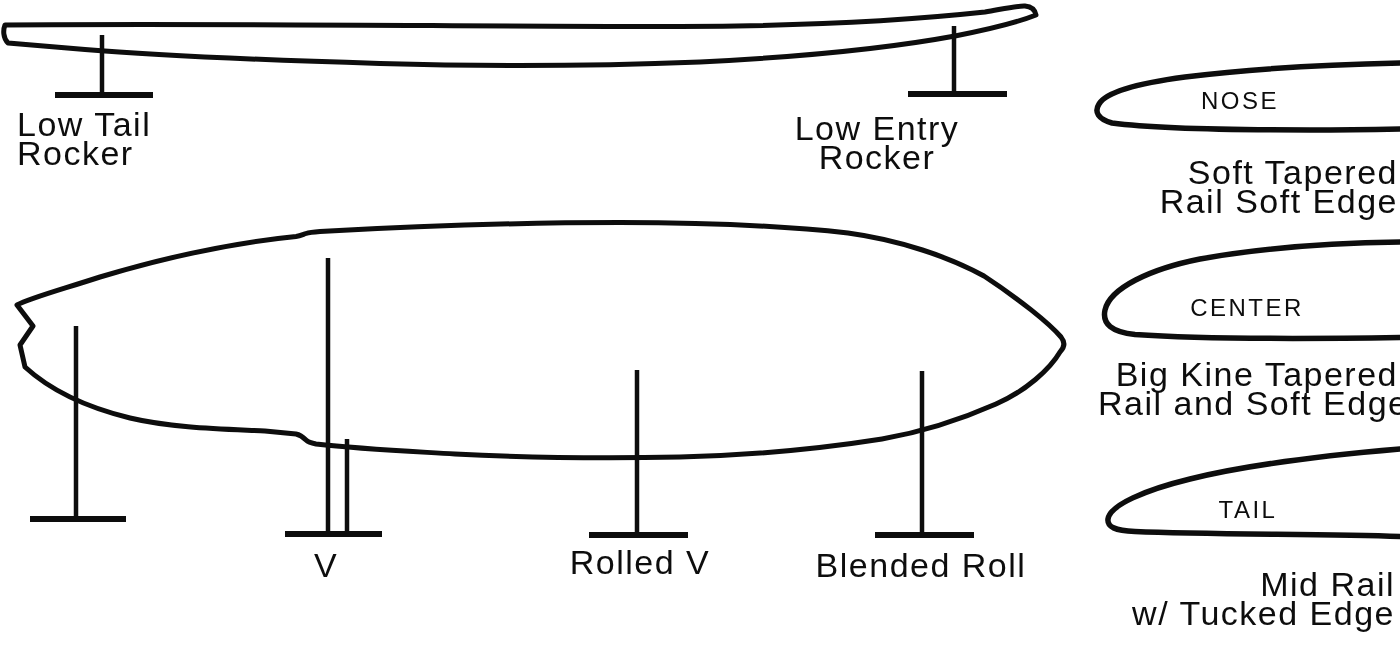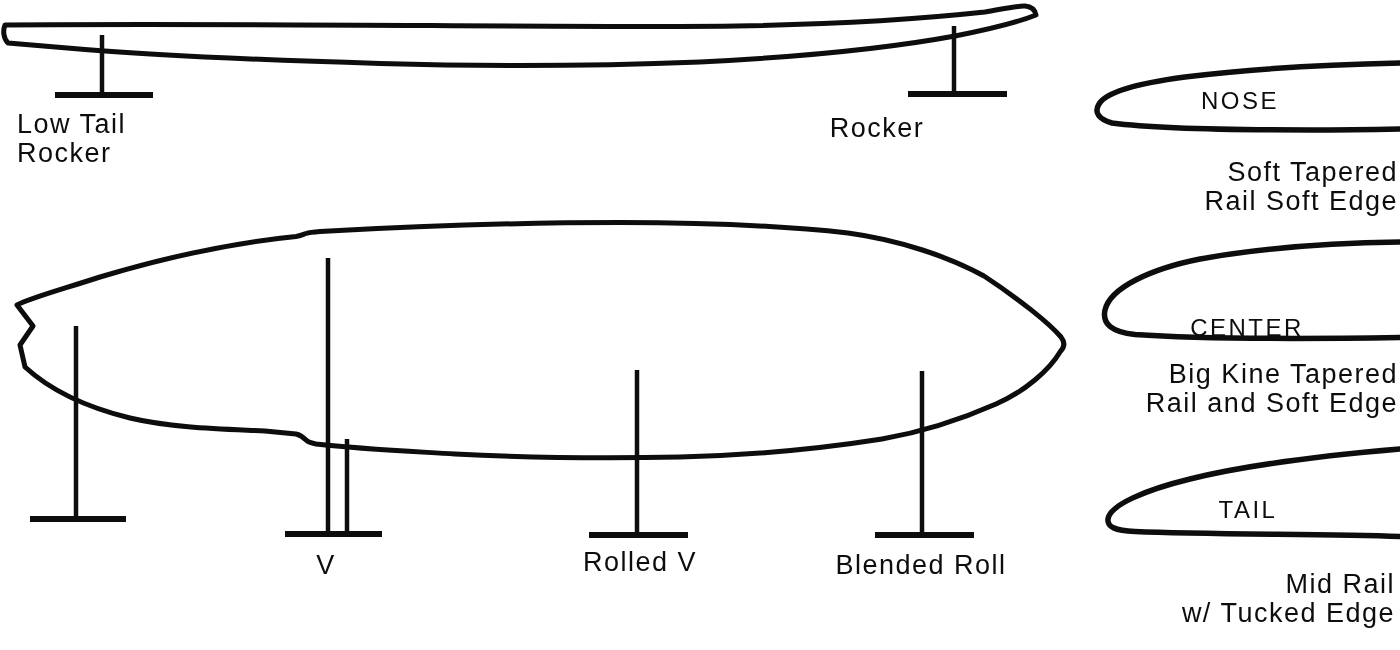--- a/index.html
+++ b/index.html
@@ -16,21 +16,21 @@
     font-family: "Liberation Sans", sans-serif;
     color: #0d0d0d;
   }
   #board-svg {
     position: absolute;
     left: 0;
     top: 0;
   }
   .label {
     position: absolute;
-    font-size: 27px;
+    font-size: 34px;
     line-height: 29px;
     letter-spacing: 1.5px;
     color: #0d0d0d;
     white-space: nowrap;
   }
   .label.center { text-align: center; }
   .label.right  { text-align: right; }
   .section-name {
     position: absolute;
     font-size: 24px;
@@ -128,38 +128,39 @@
              C 1107,527 1115,530.5 1135,531.5
              C 1210,534.5 1320,534 1400,536.5" fill="none" stroke-width="5.5" stroke-linecap="round" stroke="#0d0d0d"></path>
   </svg>
 
   <div class="label" style="left:17px; top:110px;">
     <div>Low Tail</div>
     <div>Rocker</div>
   </div>
 
   <div class="label center" style="left:777px; top:114px; width:200px;">
+    <div>Low Entry</div>
     <div>Rocker</div>
   </div>
 
 
   <div class="label center" style="left:276px; top:551px; width:100px;">V</div>
 
   <div class="label center" style="left:540px; top:548px; width:200px;">Rolled V</div>
 
   <div class="label center" style="left:811px; top:551px; width:220px;">Blended Roll</div>
 
   <div class="section-name" style="left:1170px; top:88px; width:140px;">NOSE</div>
 
   <div class="label right" style="left:1098px; top:158px; width:300px;">
     <div>Soft Tapered</div>
     <div>Rail Soft Edge</div>
   </div>
 
-  <div class="section-name" style="left:1177px; top:295px; width:140px;margin-top:20px;">CENTER</div>
+  <div class="section-name" style="left:1177px; top:295px; width:140px;">CENTER</div>
 
   <div class="label right" style="left:1098px; top:360px; width:300px;">
     <div>Big Kine Tapered</div>
     <div>Rail and Soft Edge</div>
   </div>
 
   <div class="section-name" style="left:1178px; top:497px; width:140px;">TAIL</div>
 
   <div class="label right" style="left:1098px; top:555px; width:297px;margin-top:15px;">
     <div>Mid Rail</div>

